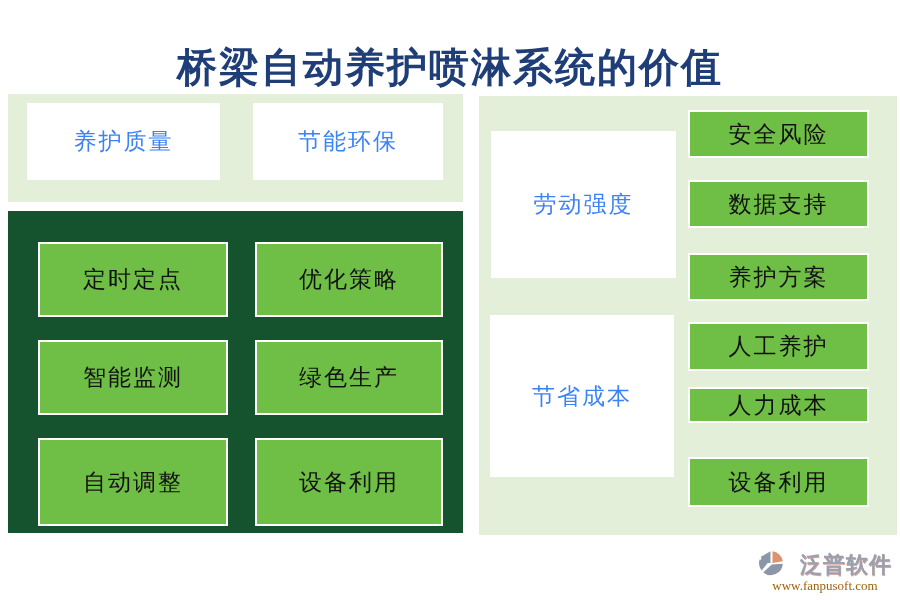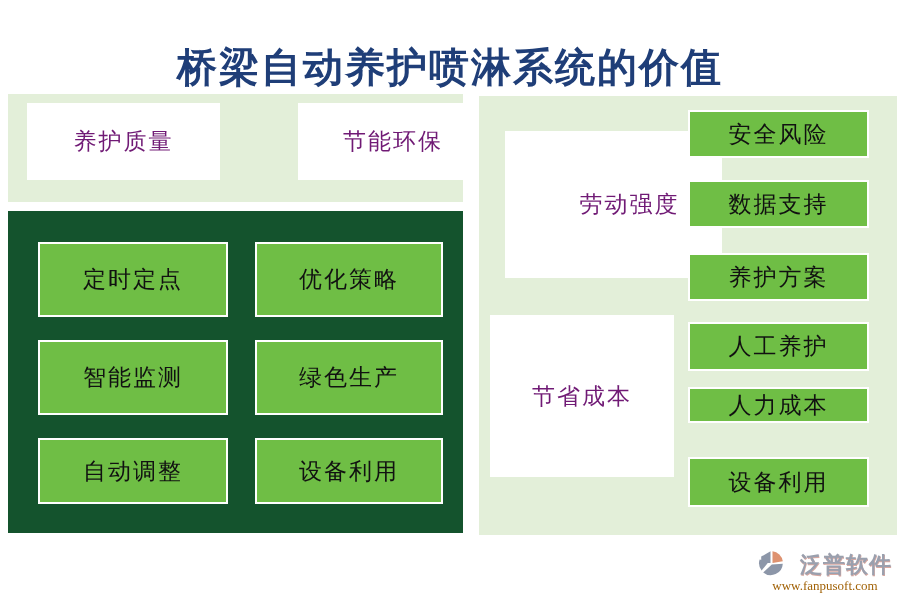--- a/index.html
+++ b/index.html
@@ -20,47 +20,47 @@
     color: #1F3E78;
   }
   .panel { position: absolute; }
   .panel-lightgreen { background: #E3EFD9; }
   .panel-teal { background: #14532d; }
 
   .white-box {
     position: absolute;
     background: #ffffff;
     display: flex; align-items: center; justify-content: center;
-    font-size: 23px; letter-spacing: 2px; color: #701a75;
+    font-size: 23px; letter-spacing: 2px; color: #3b82f6;
   }
   .green-box {
     position: absolute;
     box-sizing: border-box;
     background: #6FBE45;
     border: 2px solid #ffffff;
     display: flex; align-items: center; justify-content: center;
     font-size: 23px; letter-spacing: 2px; color: #111111;
   }
 
   
   #left-top-panel { left: 8px; top: 94px; width: 455px; height: 108px; }
   #lt-box-1 { left: 19px;  top: 9px; width: 193px; height: 77px; }
-  #lt-box-2 { left: 245px; top: 9px; width: 190px; height: 77px; margin-left: 45px; }
+  #lt-box-2 { left: 245px; top: 9px; width: 190px; height: 77px; }
 
   
   #teal-panel { left: 8px; top: 211px; width: 455px; height: 322px; }
   .tg-c1 { left: 30px;  width: 190px; }
   .tg-c2 { left: 247px; width: 188px; }
   .tg-r1 { top: 31px;  height: 75px; }
   .tg-r2 { top: 129px; height: 75px; }
-  .tg-r3 { top: 227px; height: 66px; }
+  .tg-r3 { top: 227px; height: 88px; }
 
   
   #right-panel { left: 479px; top: 96px; width: 418px; height: 439px; }
-  #rp-header-1 { left: 26px; top: 35px;  width: 185px; height: 147px; padding-left: 32px; }
+  #rp-header-1 { left: 12px; top: 35px;  width: 185px; height: 147px; }
   #rp-header-2 { left: 11px; top: 219px; width: 184px; height: 162px; }
   .rp-item { left: 209px; width: 181px; height: 48px; }
   #rp-i1 { top: 14px; }
   #rp-i2 { top: 84px; }
   #rp-i3 { top: 157px; }
   #rp-i4 { top: 226px; height: 49px; }
   #rp-i5 { top: 291px; height: 36px; }
   #rp-i6 { top: 361px; height: 50px; }
 
   

